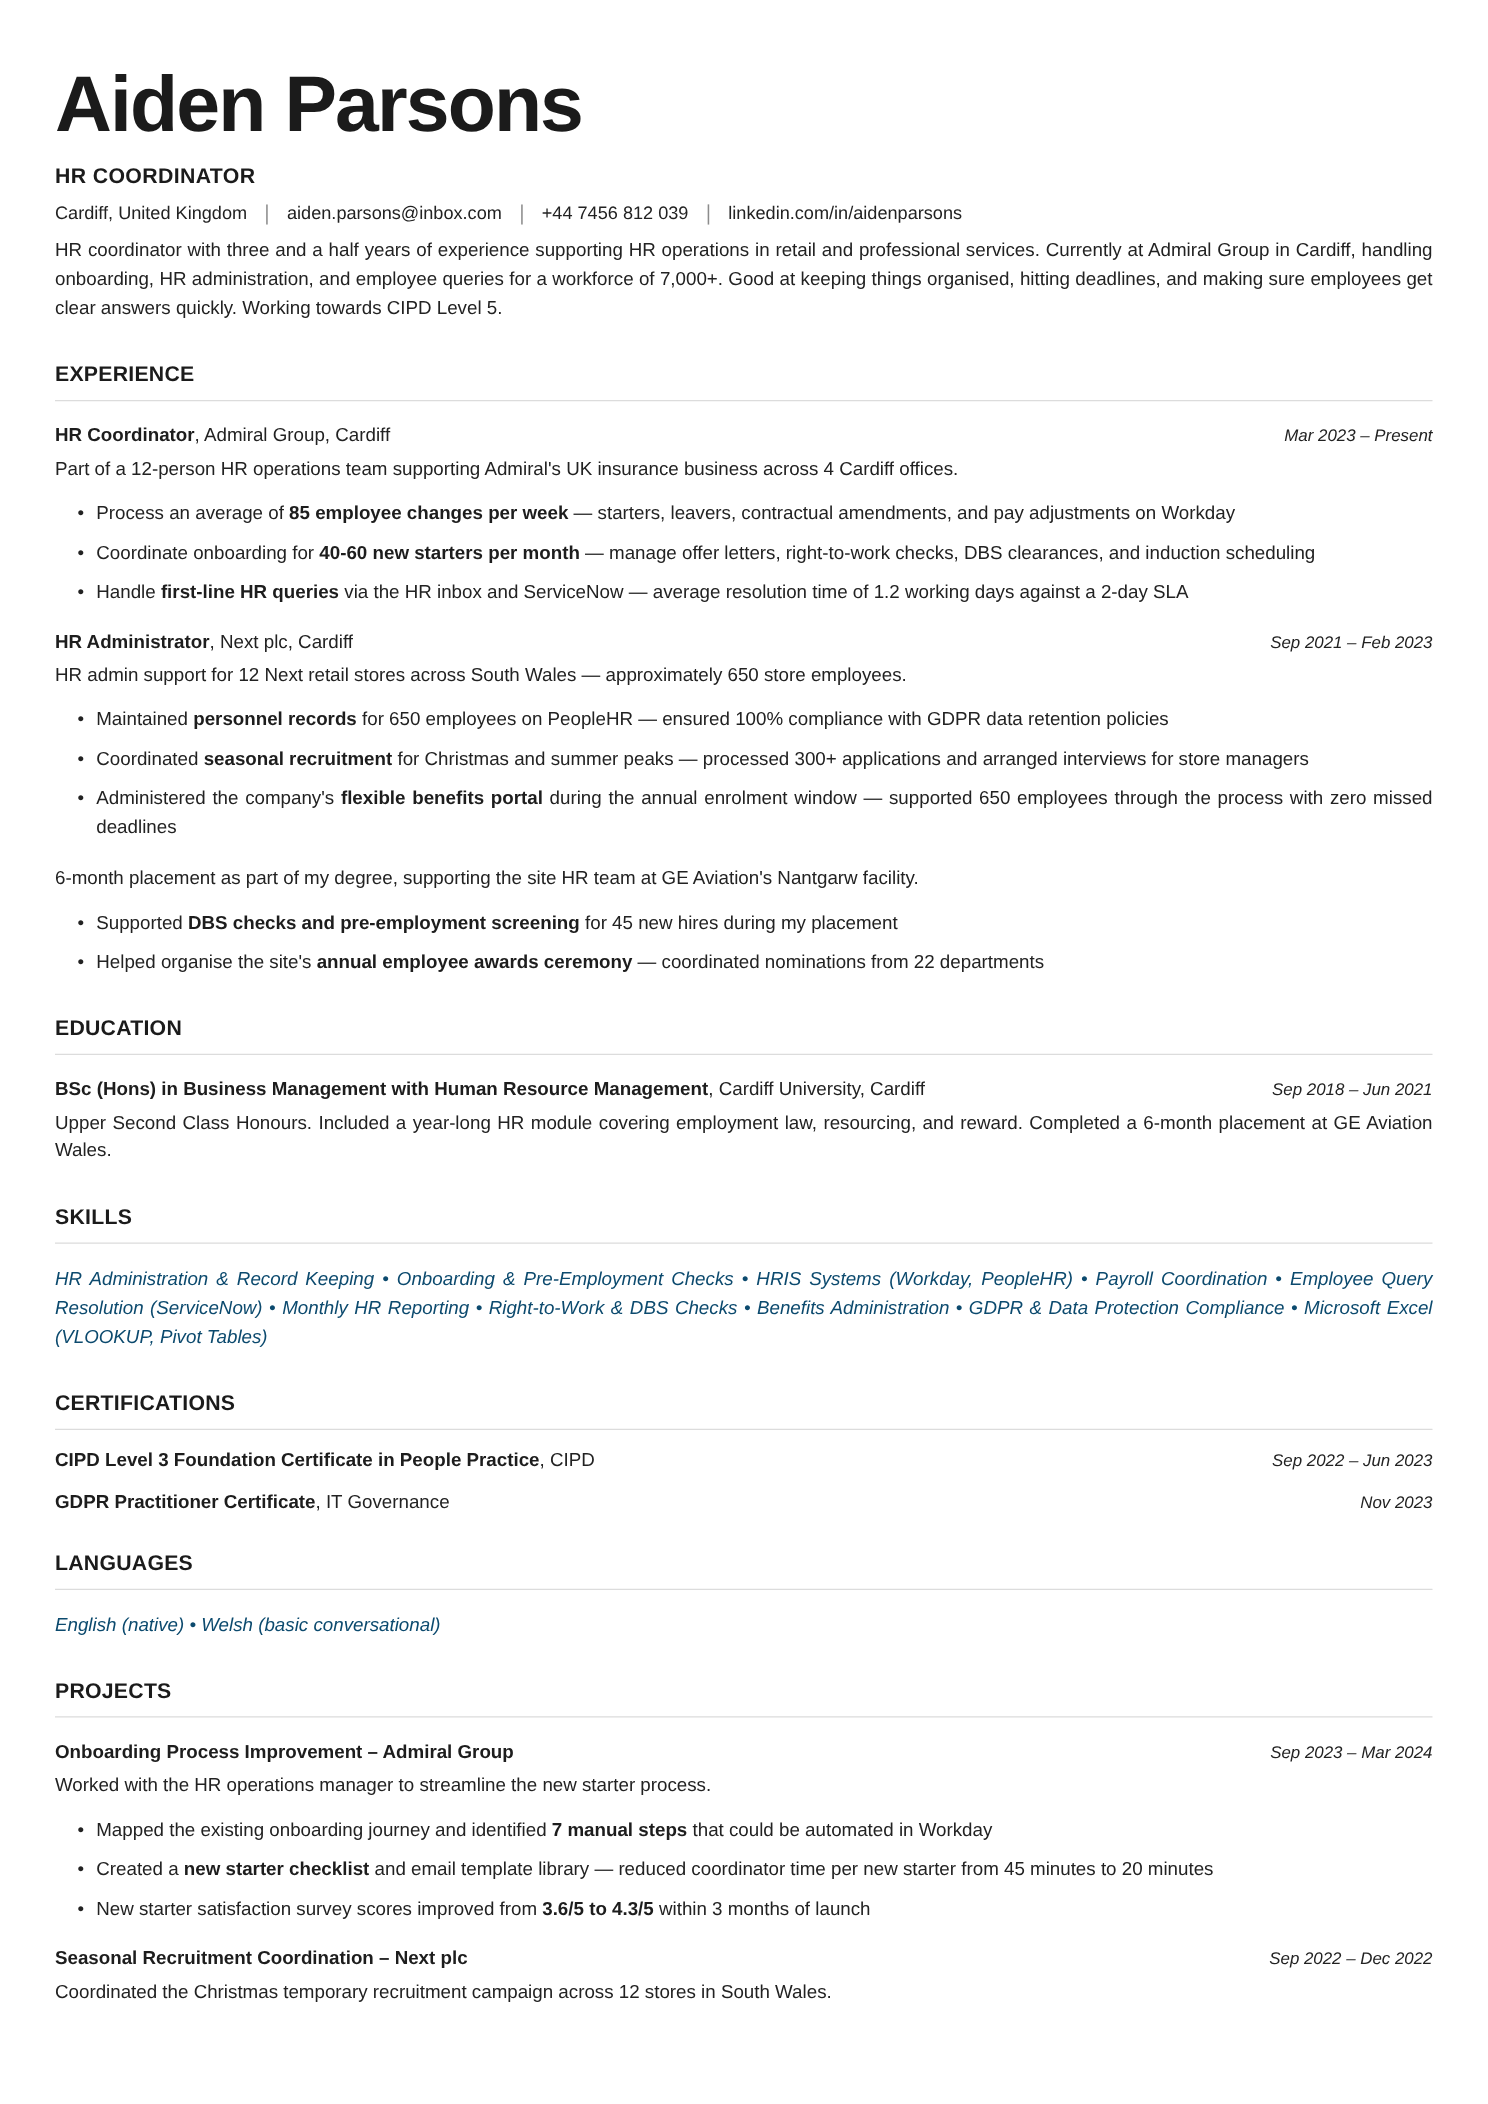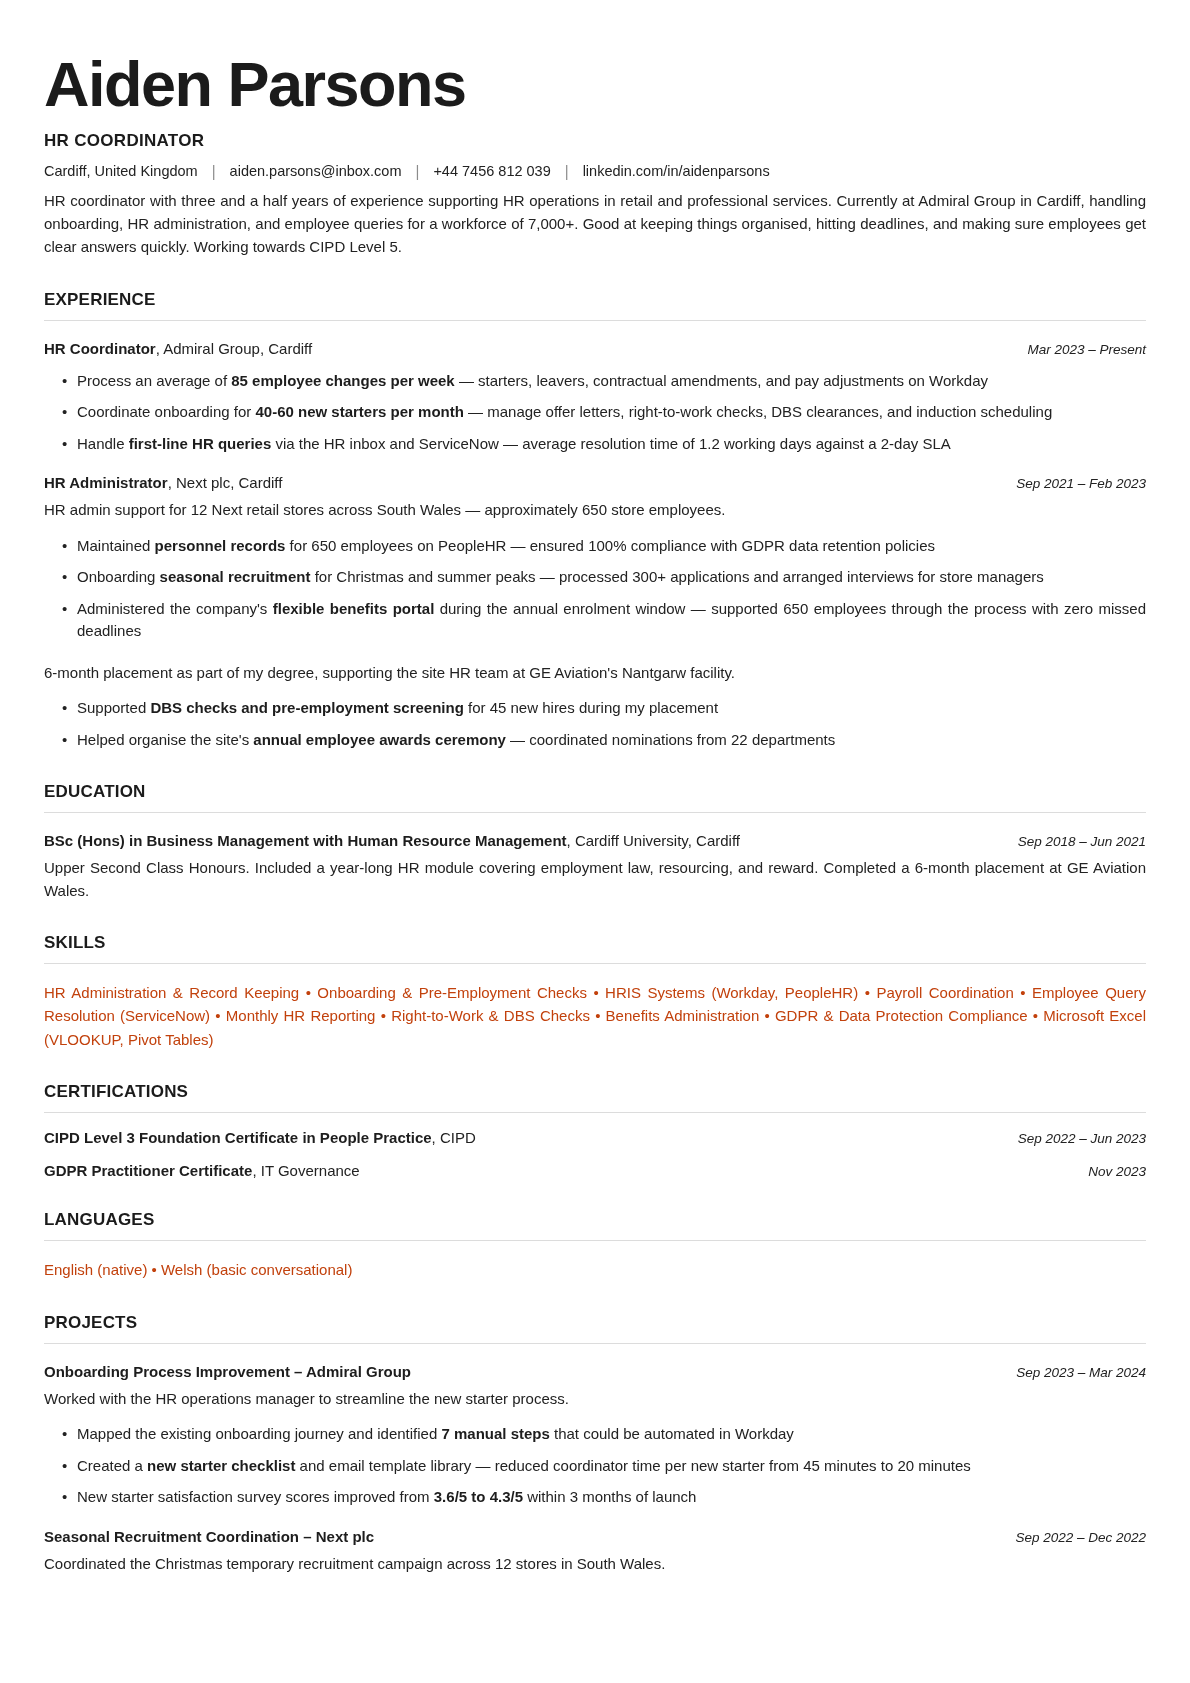--- a/index.html
+++ b/index.html
@@ -110,21 +110,22 @@
     position: absolute;
     left: 0;
     top: 0;
     color: #222222;
   }
   .inline-list {
     margin: 17px 0 0 0;
     font-size: 15px;
     line-height: 1.56;
     text-align: justify;
-    color: #c2410c;
+    color: #0c4a6e;
+    font-style: italic;
   }
 </style>
 </head>
 <body>
 
 <div class="page">
 
   <header>
     <h1 class="name">Aiden Parsons</h1>
     <div class="role">HR COORDINATOR</div>
@@ -141,36 +142,37 @@
   </header>
 
   <section>
     <h2 class="section-heading">EXPERIENCE</h2>
 
     <div class="entry">
       <div class="entry-header">
         <div class="entry-title"><b>HR Coordinator</b><span>, Admiral Group, Cardiff</span></div>
         <div class="entry-dates">Mar 2023 – Present</div>
       </div>
+      <p class="entry-desc">Part of a 12-person HR operations team supporting Admiral's UK insurance business across 4 Cardiff offices.</p>
       <ul class="bullets">
         <li class="bullet"><span>Process an average of </span><b>85 employee changes per week</b><span> — starters, leavers, contractual amendments, and pay adjustments on Workday</span></li>
         <li class="bullet"><span>Coordinate onboarding for </span><b>40-60 new starters per month</b><span> — manage offer letters, right-to-work checks, DBS clearances, and induction scheduling</span></li>
         <li class="bullet"><span>Handle </span><b>first-line HR queries</b><span> via the HR inbox and ServiceNow — average resolution time of 1.2 working days against a 2-day SLA</span></li>
       </ul>
     </div>
 
     <div class="entry">
       <div class="entry-header">
         <div class="entry-title"><b>HR Administrator</b><span>, Next plc, Cardiff</span></div>
         <div class="entry-dates">Sep 2021 – Feb 2023</div>
       </div>
       <p class="entry-desc">HR admin support for 12 Next retail stores across South Wales — approximately 650 store employees.</p>
       <ul class="bullets">
         <li class="bullet"><span>Maintained </span><b>personnel records</b><span> for 650 employees on PeopleHR — ensured 100% compliance with GDPR data retention policies</span></li>
-        <li class="bullet"><span>Onboarding </span><b>seasonal recruitment</b><span> for Christmas and summer peaks — processed 300+ applications and arranged interviews for store managers</span></li>
+        <li class="bullet"><span>Coordinated </span><b>seasonal recruitment</b><span> for Christmas and summer peaks — processed 300+ applications and arranged interviews for store managers</span></li>
         <li class="bullet"><span>Administered the company's </span><b>flexible benefits portal</b><span> during the annual enrolment window — supported 650 employees through the process with zero missed deadlines</span></li>
       </ul>
     </div>
 
     <div class="entry">
       <p class="entry-desc">6-month placement as part of my degree, supporting the site HR team at GE Aviation's Nantgarw facility.</p>
       <ul class="bullets">
         <li class="bullet"><span>Supported </span><b>DBS checks and pre-employment screening</b><span> for 45 new hires during my placement</span></li>
         <li class="bullet"><span>Helped organise the site's </span><b>annual employee awards ceremony</b><span> — coordinated nominations from 22 departments</span></li>
       </ul>

